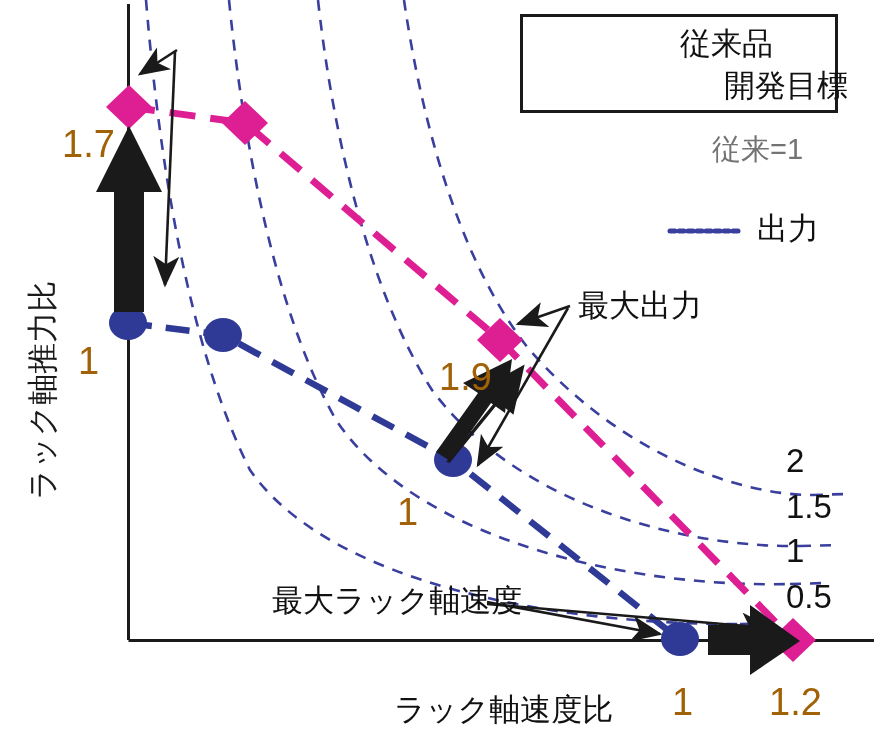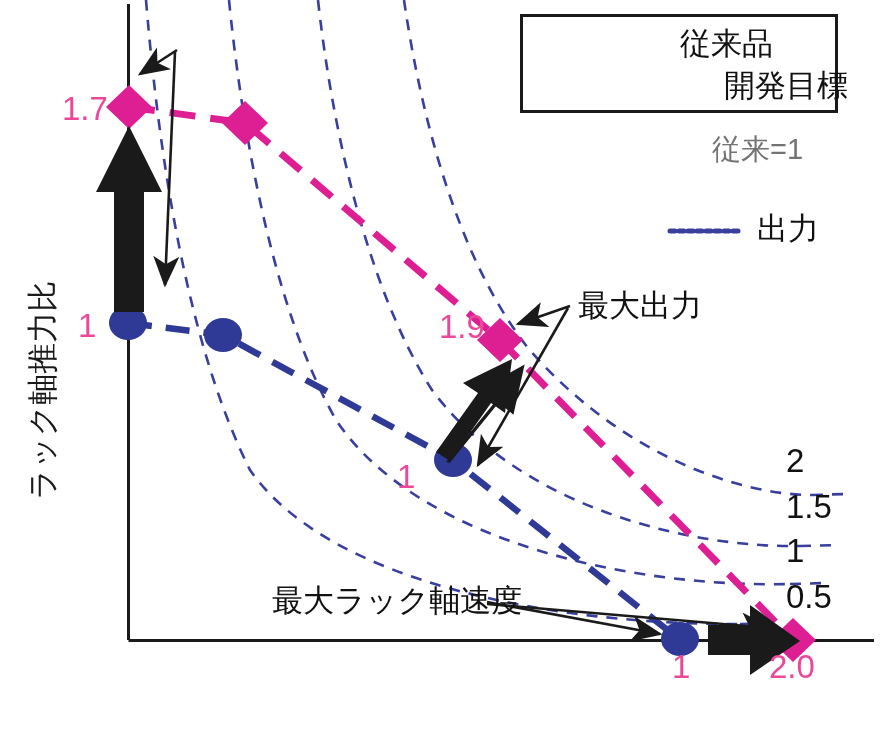--- a/index.html
+++ b/index.html
@@ -7,21 +7,21 @@
     width:885px;height:738px;
     font-family:"Liberation Sans","DejaVu Sans",sans-serif;
     color:#1a1a1a;
     overflow:hidden;
     position:relative;
   }
   #root{position:absolute;inset:0;width:885px;height:738px;}
   svg#plot{position:absolute;left:0;top:0;width:885px;height:738px;}
 
   .txt{position:absolute;white-space:nowrap;line-height:1;}
-  .tick{font-size:33px;color:#ec4899;}
+  .tick{font-size:38px;color:#a16207;margin-top:33px;}
   .axlabel{font-size:31px;color:#111;}
   .ann{font-size:31px;color:#111;}
   .note{font-size:27px;color:#737373;}
   .legend-text{font-size:31px;color:#111;}
   .curvelabel{font-size:33px;color:#111;}
 
   .ylabel{
     position:absolute;
     transform-origin:0 0;
     transform:rotate(-90deg);
@@ -132,28 +132,29 @@
 
   <div class="txt legend-text" style="left:656px;top:28px;margin-left:24px;">従来品</div>
   <div class="txt legend-text" style="left:676px;top:70px;margin-left:48px;">開発目標</div>
 
   <div class="txt note" style="left:712px;top:135px;font-size:29px;">従来=1</div>
 
   <div class="txt legend-text" style="left:757px;top:213px;">出力</div>
 
   <div class="ylabel" style="left:22px;top:500px;">ラック軸推力比</div>
 
+  <div class="txt axlabel" style="left:394px;top:694px;">ラック軸速度比</div>
 
   <div class="txt tick" style="left:62px;top:92px;">1.7</div>
   <div class="txt tick" style="left:78px;top:309px;">1</div>
 
   <div class="txt tick" style="left:672px;top:650px;">1</div>
-  <div class="txt tick" style="left:769px;top:650px;">2.0</div>
+  <div class="txt tick" style="left:769px;top:650px;">1.2</div>
 
-  <div class="txt tick" style="left:439px;top:310px;">1.9</div>
+  <div class="txt tick" style="left:439px;top:325px;">1.9</div>
   <div class="txt tick" style="left:397px;top:460px;">1</div>
 
   <div class="txt curvelabel" style="left:786px;top:444px;">2</div>
   <div class="txt curvelabel" style="left:786px;top:490px;">1.5</div>
   <div class="txt curvelabel" style="left:786px;top:534px;">1</div>
   <div class="txt curvelabel" style="left:786px;top:580px;">0.5</div>
 
   <div class="txt ann" style="left:578px;top:290px;">最大出力</div>
   <div class="txt ann" style="left:272px;top:585px;">最大ラック軸速度</div>
 

